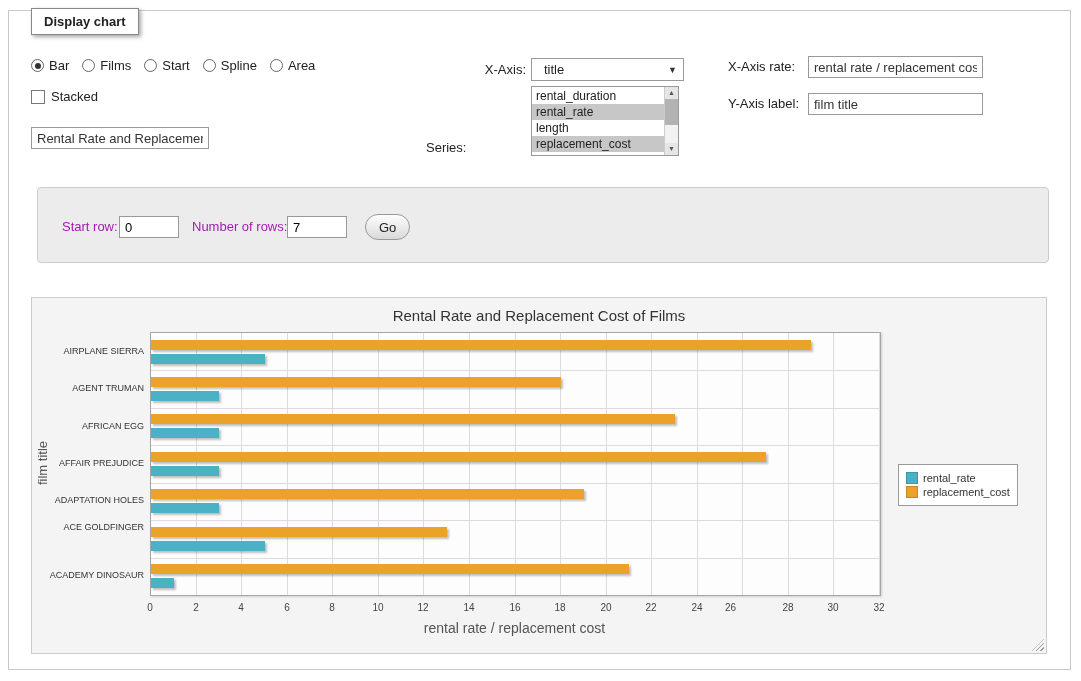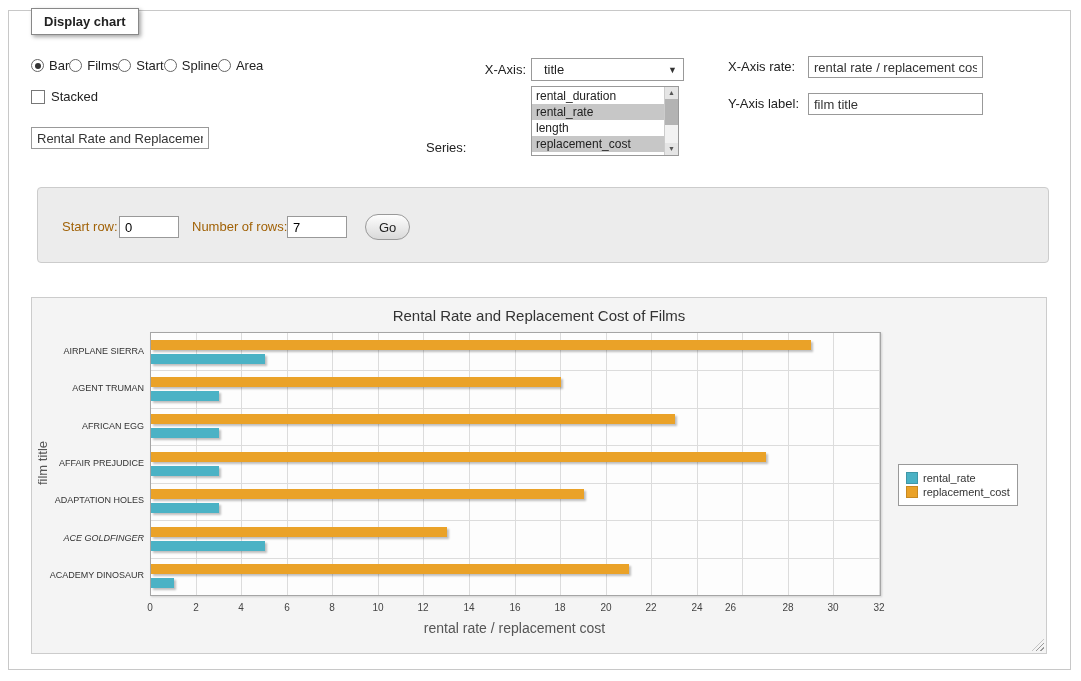--- a/index.html
+++ b/index.html
@@ -6,21 +6,21 @@
   body{font-family:"Liberation Sans","DejaVu Sans",sans-serif;font-size:13px;color:#222;}
   #app{position:relative;width:1081px;height:681px;background:#fff;overflow:hidden;}
 
   .outer-fieldset{position:absolute;left:8px;top:10px;width:1063px;height:660px;
     border:1px solid #c8c8c8;background:#fff;box-sizing:border-box;}
   .legend-box{position:absolute;left:22px;top:-3px;background:#fff;border:1px solid #888;
     padding:5px 12px;font-weight:bold;font-size:13px;color:#222;
     box-shadow:2px 2px 4px rgba(0,0,0,0.35);z-index:6;}
 
   
-  .radio-group{position:absolute;left:22px;top:47px;display:flex;align-items:center;}
+  .radio-group{position:absolute;left:22px;top:47px;display:flex;align-items:center;gap:13px;}
   .opt{display:flex;align-items:center;cursor:pointer;}
   .radio{width:11px;height:11px;border:1px solid #666;border-radius:50%;background:#fff;
     display:inline-block;position:relative;margin-right:5px;box-sizing:content-box;}
   .radio.checked::after{content:'';position:absolute;left:2.5px;top:2.5px;width:6px;height:6px;
     border-radius:50%;background:#333;}
   .chk-row{position:absolute;left:22px;top:78px;display:flex;align-items:center;cursor:pointer;}
   .checkbox{width:12px;height:12px;border:1px solid #777;background:#fff;display:inline-block;
     margin-right:6px;}
 
   .txt{position:absolute;border:1px solid #999;background:#fff;padding:2px 5px;height:22px;
@@ -49,21 +49,21 @@
     border-left:1px solid #ccc;box-sizing:border-box;}
   .sb-btn{position:absolute;left:0;right:0;height:12px;background:#e5e5e5;color:#555;
     font-size:7px;line-height:12px;text-align:center;cursor:pointer;}
   .sb-btn.up{top:0;}
   .sb-btn.down{bottom:0;}
   .sb-thumb{position:absolute;left:0;right:0;top:12px;height:26px;background:#b3b3b3;cursor:pointer;}
 
   
   .rows-panel{position:absolute;left:28px;top:176px;width:1012px;height:76px;background:#ececec;
     border:1px solid #ccc;border-radius:4px;box-sizing:border-box;}
-  .rp-lbl{position:absolute;line-height:22px;color:#a16207;}
+  .rp-lbl{position:absolute;line-height:22px;color:#a21caf;}
   .rp-start-lbl{left:24px;top:28px;}
   .rp-num-lbl{left:154px;top:28px;}
   .rp-input{position:absolute;border:1px solid #999;background:#fff;height:22px;width:60px;
     padding:2px 5px;font-family:inherit;font-size:13px;box-sizing:border-box;}
   .rp-start-input{left:81px;top:28px;}
   .rp-num-input{left:249px;top:28px;}
   .go-btn{position:absolute;left:327px;top:26px;height:26px;padding:0 13px;border:1px solid #999;
     border-radius:13px;background:linear-gradient(#fdfdfd,#d9d9d9);font-family:inherit;
     font-size:13px;color:#222;cursor:pointer;}
 
@@ -217,21 +217,21 @@
             <span class="sw" style="background: rgb(234, 162, 40);"></span>
             <span>replacement_cost</span>
           </div>
         </div>
       <div class="resize-handle"></div>
     <div class="cat" style="top: 48px;">AIRPLANE SIERRA</div>
         <div class="cat" style="top: 85px;">AGENT TRUMAN</div>
         <div class="cat" style="top: 123px;">AFRICAN EGG</div>
         <div class="cat" style="top: 160px;">AFFAIR PREJUDICE</div>
         <div class="cat" style="top: 197px;">ADAPTATION HOLES</div>
-        <div class="cat" style="top: 235px; font-style: italic;">ACE GOLDFINGER</div>
+        <div class="cat" style="top: 224px;">ACE GOLDFINGER</div>
         <div class="cat" style="top: 272px;">ACADEMY DINOSAUR</div>
         <div class="tick" style="left: 103px;">0</div>
         <div class="tick" style="left: 149px;">2</div>
         <div class="tick" style="left: 194px;">4</div>
         <div class="tick" style="left: 240px;">6</div>
         <div class="tick" style="left: 285px;">8</div>
         <div class="tick" style="left: 331px;">10</div>
         <div class="tick" style="left: 376px;">12</div>
         <div class="tick" style="left: 422px;">14</div>
         <div class="tick" style="left: 468px;">16</div>

